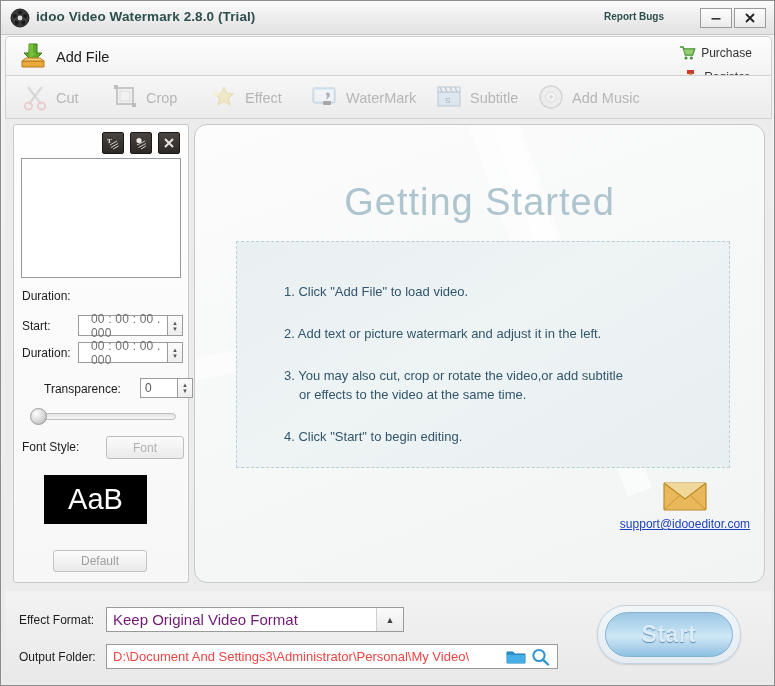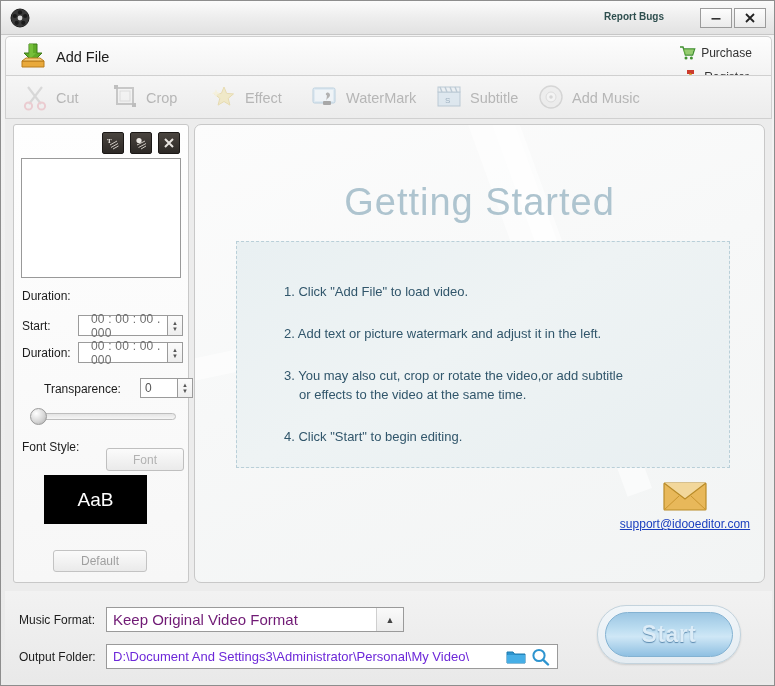--- a/index.html
+++ b/index.html
@@ -206,57 +206,57 @@
     position: absolute; left: 16px; top: 283px;
     width: 15px; height: 15px;
     border-radius: 50%;
     background: radial-gradient(circle at 35% 30%, #fff 0%, #d8d8d8 55%, #a9a9a9 100%);
     border: 1px solid #9a9a9a;
     cursor: pointer;
   }
 
   .row-font { position: absolute; left: 8px; top: 311px; width: 162px; height: 24px; }
   .font-btn {
-    position: absolute; left: 84px; top: 12px;
+    position: absolute; left: 84px; top: 0;
     width: 78px; height: 23px;
     background: linear-gradient(180deg,#fbfbfb,#eaeaea);
     border: 1px solid #bfbfbf;
     border-radius: 3px;
     box-sizing: border-box;
     display: flex; align-items: center; justify-content: center;
     font-size: 12px; color: #b2b2b2;
     cursor: pointer;
   }
   .aab {
     position: absolute; left: 30px; top: 350px;
     width: 103px; height: 49px;
     background: #000;
     display: flex; align-items: center; justify-content: center;
-    color: #fff; font-size: 19px;
+    color: #fff; font-size: 29px;
     font-family: "Liberation Sans", sans-serif;
   }
   .default-btn {
     position: absolute; left: 39px; top: 425px;
     width: 94px; height: 22px;
     background: linear-gradient(180deg,#fbfbfb,#eaeaea);
     border: 1px solid #c3c3c3;
     border-radius: 3px;
     box-sizing: border-box;
     display: flex; align-items: center; justify-content: center;
     font-size: 12px; color: #9f9f9f;
     cursor: pointer;
   }
 
   
   .right-panel {
     position: absolute; left: 189px; top: 5px;
     width: 571px; height: 459px;
     background: linear-gradient(160deg,#fcfcfc 0%, #f7f8f8 45%, #f2f4f4 100%);
     border: 1px solid #c8c8c8;
-    border-radius: 7px;
+    border-radius: 13px;
     box-sizing: border-box;
     overflow: hidden;
   }
   .rp-streak {
     position: absolute;
     background: rgba(255,255,255,.55);
     transform: rotate(-20deg);
     pointer-events: none;
   }
   .getting-started {
@@ -340,21 +340,21 @@
   }
   .folder-field {
     position: absolute; left: 105px; top: 643px;
     width: 452px; height: 25px;
     background: #fff;
     border: 1px solid #9a9a9a;
     box-sizing: border-box;
     display: flex; align-items: center;
   }
   .folder-text {
-    padding-left: 6px; font-size: 13px; color: #6d28d9;
+    padding-left: 6px; font-size: 13px; color: #ef4444;
     flex: 1; white-space: nowrap; overflow: hidden;
   }
   .folder-icons { display: flex; align-items: center; gap: 5px; padding-right: 7px; }
   .icon-btn { cursor: pointer; display: flex; }
 
   .start-btn {
     position: absolute; left: 596px; top: 604px;
     width: 142px; height: 57px;
     border-radius: 29px;
     background: linear-gradient(180deg,#f2f6f9 0%, #e4ecf2 100%);
@@ -388,20 +388,21 @@
       <svg width="20" height="20" viewBox="0 0 20 20">
         <circle cx="10" cy="10" r="9" fill="#3a3a3a" stroke="#1e1e1e"></circle>
         <circle cx="10" cy="10" r="2.4" fill="#d9d9d9"></circle>
         <circle cx="10" cy="4.4" r="2.1" fill="#1a1a1a"></circle>
         <circle cx="15.2" cy="8" r="2.1" fill="#1a1a1a"></circle>
         <circle cx="13.3" cy="14.8" r="2.1" fill="#1a1a1a"></circle>
         <circle cx="6.7" cy="14.8" r="2.1" fill="#1a1a1a"></circle>
         <circle cx="4.8" cy="8" r="2.1" fill="#1a1a1a"></circle>
       </svg>
     </span>
+    <span class="title-text">idoo Video Watermark 2.8.0 (Trial)</span>
     <span class="report-bugs">Report Bugs</span>
     <div class="win-btn win-min">
       <svg width="12" height="10" viewBox="0 0 12 10">
           <rect x="1.5" y="5" width="9" height="1.6" fill="#333"></rect>
         </svg>
     </div>
     <div class="win-btn win-close">
       <svg width="12" height="12" viewBox="0 0 12 12">
         <path d="M2 2 L10 10 M10 2 L2 10" stroke="#222" stroke-width="1.8" fill="none"></path>
       </svg>
@@ -614,21 +615,21 @@
             <path d="M2 30 L17 16 M44 30 L29 16" stroke="#c9952f" stroke-width="1"></path>
           </svg>
         </div>
         <span class="mail-link">support@idooeditor.com</span>
       </div>
     </div>
   </div>
 
   <div class="bottom"></div>
 
-  <span class="bot-lbl lbl-format" style="left:18px;top:612px;">Music Format:</span>
+  <span class="bot-lbl lbl-format" style="left:18px;top:612px;">Effect Format:</span>
 
   <div class="combo" style="top:606px;">
     <span class="combo-text">Keep Original Video Format</span>
     <span class="combo-arrow">▲</span>
   </div>
 
 
   <span class="bot-lbl lbl-folder" style="left:18px;top:649px;">Output Folder:</span>
 
   <div class="folder-field">

